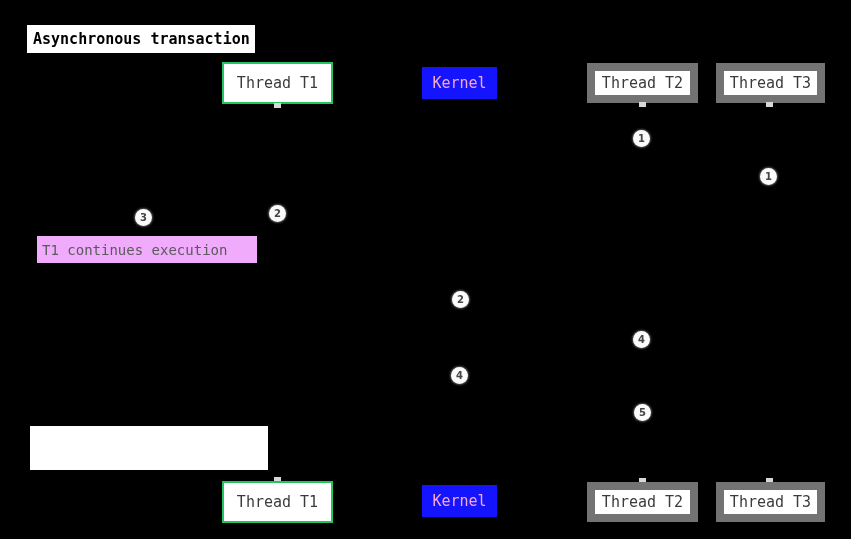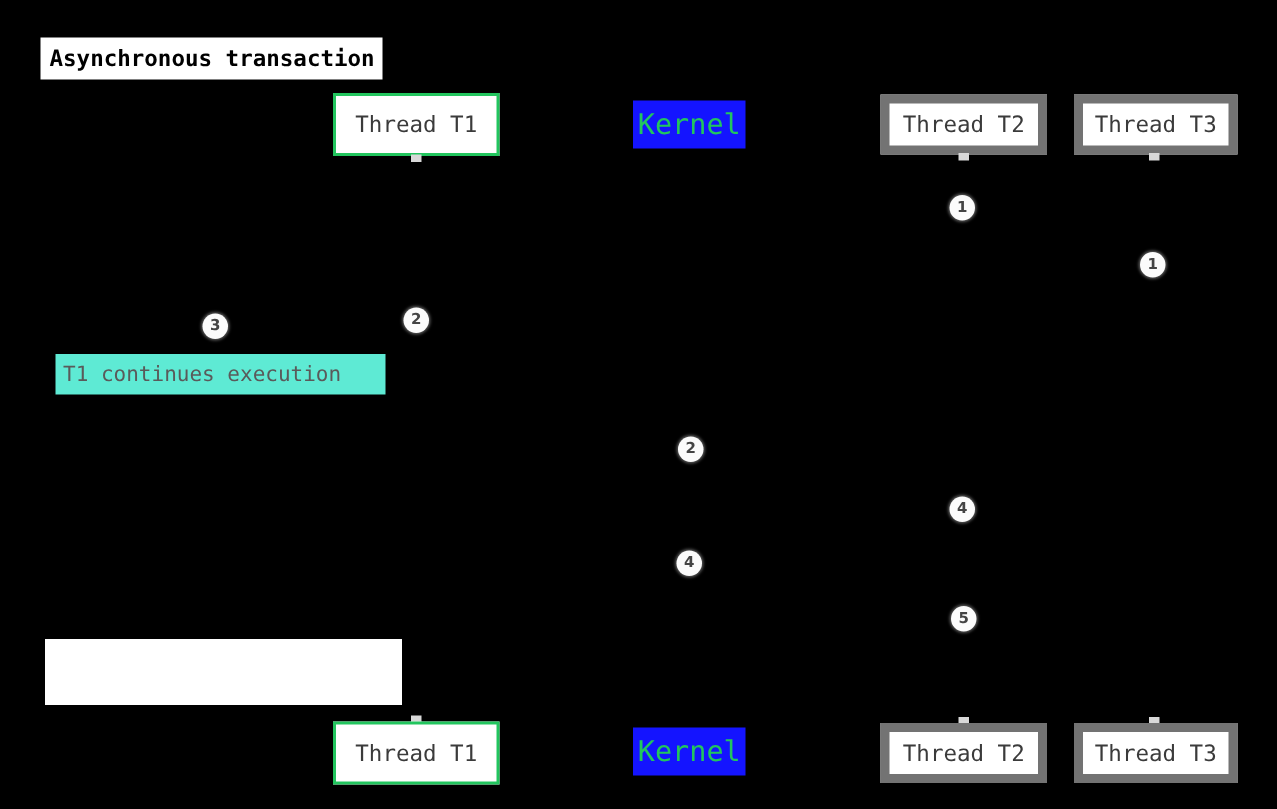--- a/index.html
+++ b/index.html
@@ -47,41 +47,41 @@
   .lifeline-box {
     background: #ffffff;
     color: #3b3b3b;
     font-size: 15px;
     letter-spacing: 0px;
   }
   .lifeline-box.red {
     border: 2px solid #22c55e;
   }
   .lifeline-box.blue {
-    border: 6px solid #737373;
+    border: 8px solid #737373;
   }
   .lifeline-box.kernel {
     background: #1414ff;
-    color: #22c55e;
+    color: #f9a8d4;
     border: none;
-    font-size: 19px;
+    font-size: 15px;
   }
 
   
   .nub {
     position: absolute;
     width: 7px;
     height: 5px;
     background: #ffffff;
   }
   .nub.gray { background: #d8d8d8; }
 
   
   .note-box {
-    background: #5eead4;
+    background: #f0abfc;
     color: #5a5a5a;
     font-size: 14px;
     letter-spacing: 0px;
     padding: 0 5px;
     justify-content: flex-start;
   }
 
   
   .blank-panel {
     background: #ffffff;

